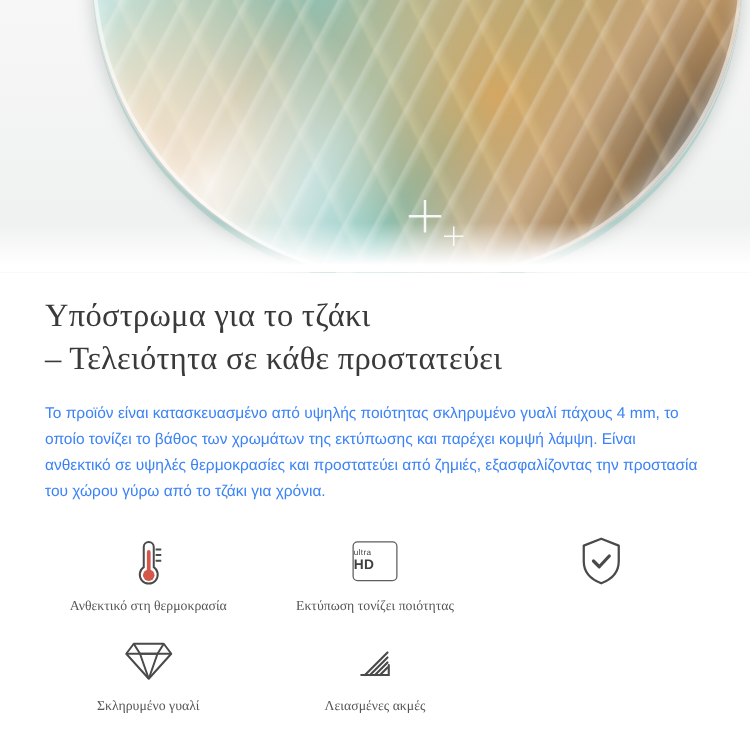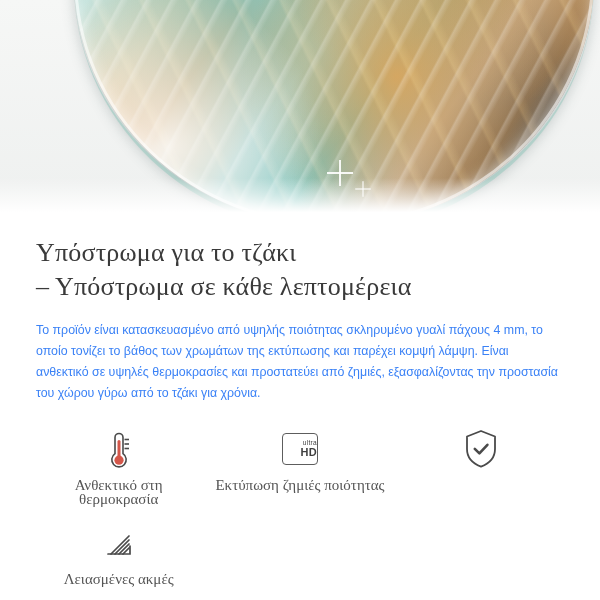--- a/index.html
+++ b/index.html
@@ -168,35 +168,35 @@
   }
   .feature-icon {
     height: 46px;
     display: flex;
     align-items: center;
     justify-content: center;
   }
   .feature-label {
     margin-top: 6px;
     font-family: "Liberation Serif", serif;
-    font-size: 15px;
+    font-size: 11px;
     line-height: 14px;
     color: #555555;
     text-align: center;
     max-width: 170px;
   }
 
   .hd-badge {
     width: 34px;
     height: 30px;
     border: 1.6px solid #5d5d5d;
     border-radius: 4px;
     display: flex;
     flex-direction: column;
-    align-items: flex-end;
+    align-items: flex-start;
     justify-content: center;
     color: #3f3f3f;
     line-height: 1;
   }
   .hd-badge .t1 {
     font-family: "Liberation Sans", sans-serif;
     font-size: 6.5px;
     letter-spacing: .3px;
     margin-bottom: 1px;
   }
@@ -221,21 +221,21 @@
     <div class="disc-rim"></div>
     <div class="sparkle s1"></div>
     <div class="sparkle s2"></div>
     <div class="hero-fade"></div>
   </div>
 
   <div class="content">
 
     <h1 class="headline">
       <span class="l1">Υπόστρωμα για το τζάκι</span>
-      <span class="l2">– Υπόστρωμα σε κάθε λεπτομέρεια</span>
+      <span class="l2">– Τελειότητα σε κάθε προστατεύει</span>
     </h1>
 
     <p class="body-copy">Το προϊόν είναι κατασκευασμένο από υψηλής ποιότητας σκληρυμένο γυαλί πάχους 4 mm, το οποίο τονίζει το βάθος των χρωμάτων της εκτύπωσης και παρέχει κομψή λάμψη. Είναι ανθεκτικό σε υψηλές θερμοκρασίες και προστατεύει από ζημιές, εξασφαλίζοντας την προστασία του χώρου γύρω από το τζάκι για χρόνια.</p>
 
     <div class="features">
 
       <div class="feature">
         <div class="feature-icon">
           <svg width="32" height="44" viewBox="0 0 32 44" aria-hidden="true">
             <g fill="none" stroke="#4a4a4a" stroke-width="1.6">
@@ -251,32 +251,46 @@
         <div class="feature-label">Ανθεκτικό στη θερμοκρασία</div>
       </div>
 
       <div class="feature">
         <div class="feature-icon">
           <div class="hd-badge">
             <span class="t1">ultra</span>
             <span class="t2">HD</span>
           </div>
         </div>
-        <div class="feature-label">Εκτύπωση ζημιές ποιότητας</div>
+        <div class="feature-label">Εκτύπωση τονίζει ποιότητας</div>
       </div>
 
       <div class="feature">
         <div class="feature-icon">
           <svg width="40" height="44" viewBox="0 0 40 44" aria-hidden="true">
             <path d="M20 4 L34 9.5 V22 c0 9.2-6 14.6-14 17.6C12 36.6 6 31.2 6 22 V9.5 Z" fill="none" stroke="#4a4a4a" stroke-width="1.8" stroke-linejoin="round"></path>
             <path d="M13.8 21.8 l4.6 4.6 l8-8.6" fill="none" stroke="#4a4a4a" stroke-width="2.6" stroke-linecap="round" stroke-linejoin="round"></path>
           </svg>
         </div>
       </div>
 
+      <div class="feature">
+        <div class="feature-icon">
+          <svg width="42" height="38" viewBox="0 0 42 38" aria-hidden="true">
+            <g fill="none" stroke="#4a4a4a" stroke-width="1.6" stroke-linejoin="round">
+              <path d="M9 5 H33 L39 13 L21 33 L3 13 Z"></path>
+              <path d="M3 13 H39"></path>
+              <path d="M9 5 L14 13 L21 33"></path>
+              <path d="M33 5 L28 13 L21 33"></path>
+              <path d="M14 13 H28"></path>
+            </g>
+          </svg>
+        </div>
+        <div class="feature-label">Σκληρυμένο γυαλί</div>
+      </div>
 
       <div class="feature">
         <div class="feature-icon">
           <svg width="42" height="38" viewBox="0 0 42 38" aria-hidden="true">
             <g fill="none" stroke="#4a4a4a" stroke-width="1.7" stroke-linecap="round">
               <path d="M10 30 H32 L32 22"></path>
               <path d="M13 30 L31 12"></path>
               <path d="M17 30 L31 16"></path>
               <path d="M21 30 L31 20"></path>
               <path d="M25 30 L31 24"></path>

